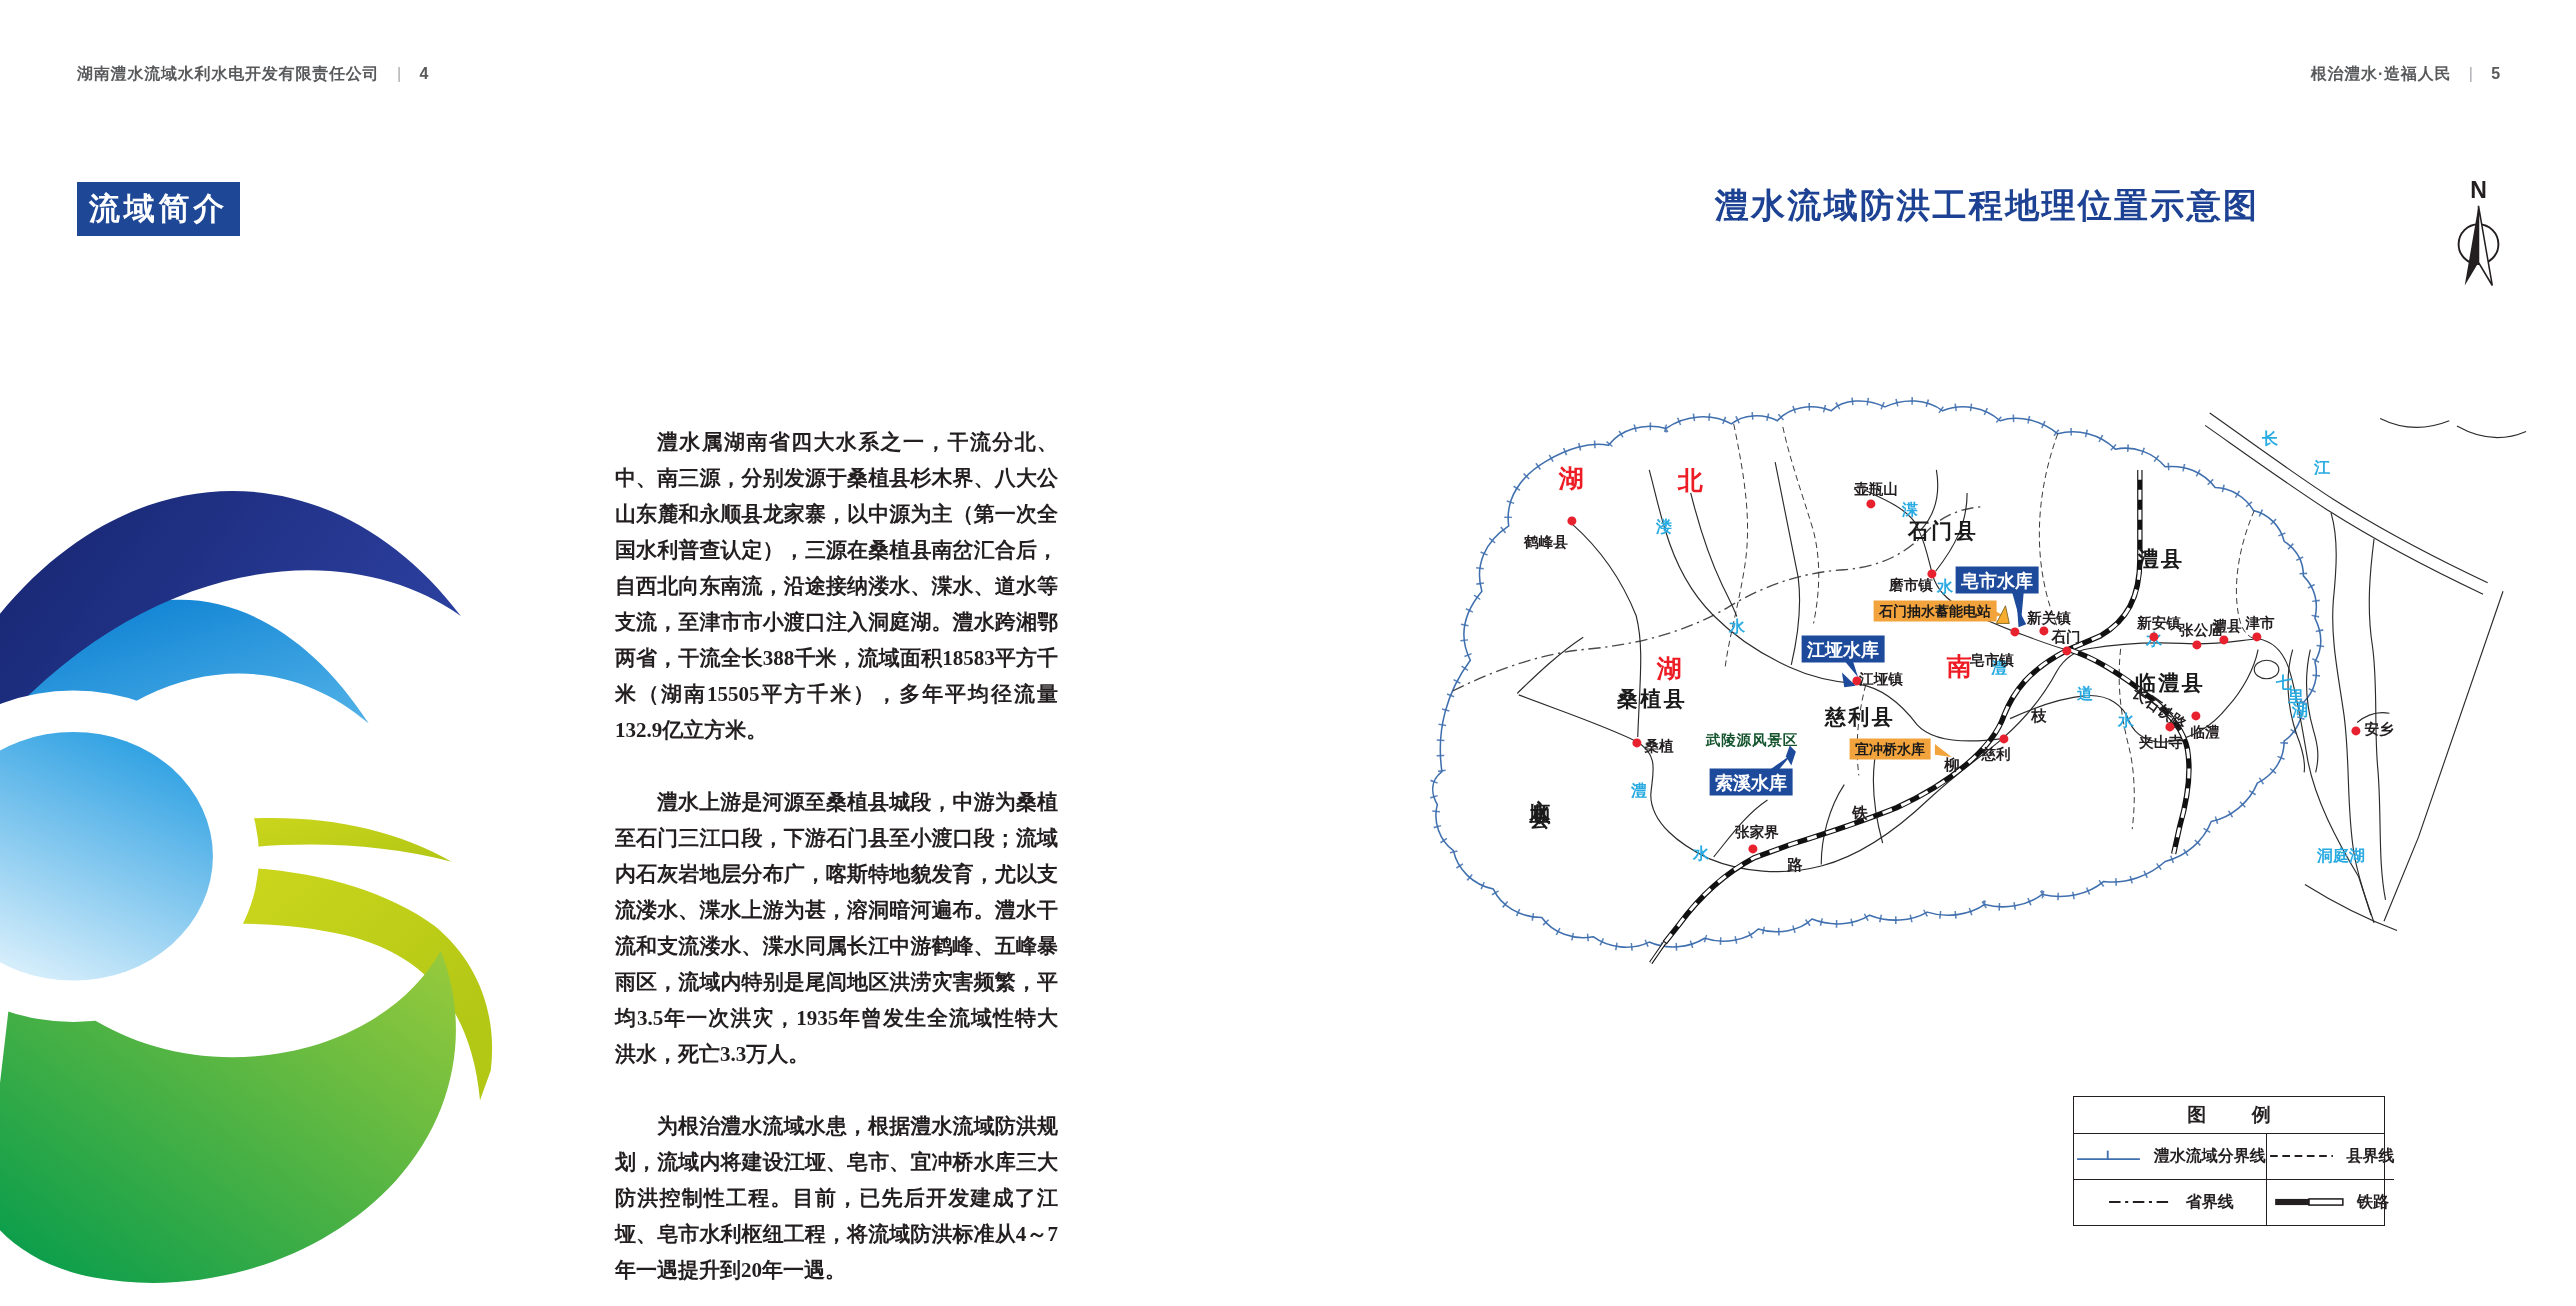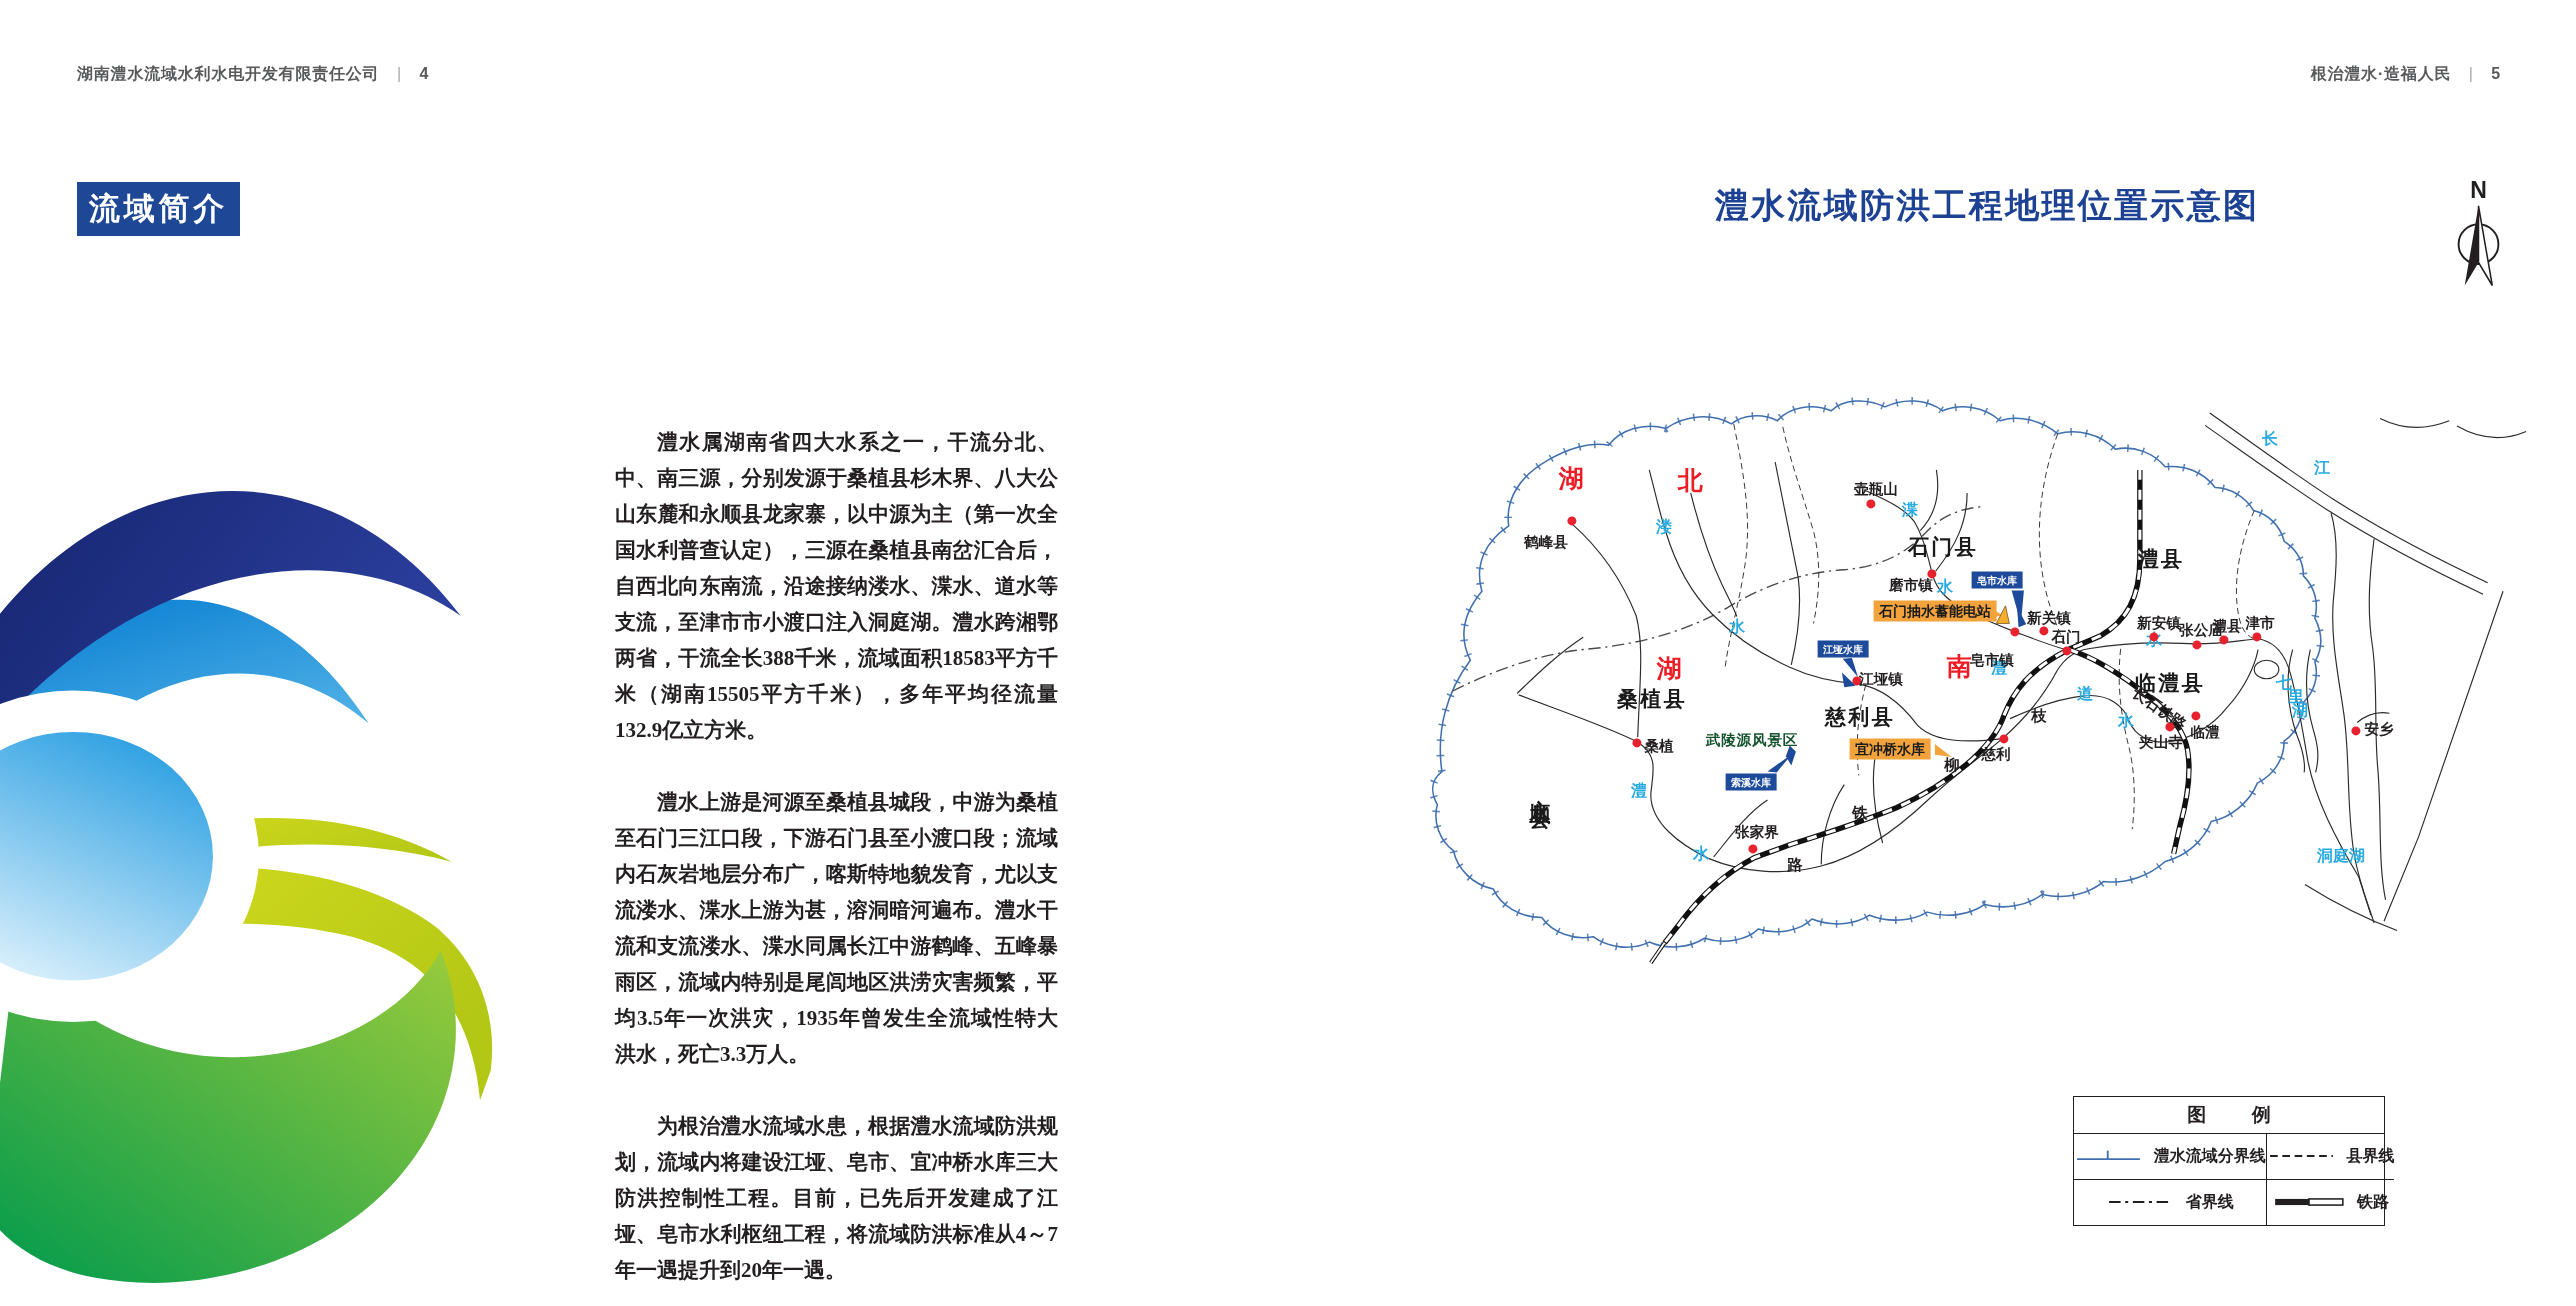--- a/index.html
+++ b/index.html
@@ -29,21 +29,21 @@
   .maptext{position:absolute;transform:translate(-50%,-50%);white-space:nowrap;font-weight:bold;}
   .maptext.province{color:#ed1c24;font-size:25px;letter-spacing:1.5px;}
   .maptext.county{color:#1a1a1a;font-size:21px;letter-spacing:2.3px;}
   .maptext.poi{color:#14532d;font-size:14.6px;letter-spacing:0.8px;}
   .maptext.river{color:#29abe2;font-size:16px;}
   .maptext.rail{color:#231f20;font-size:15.4px;}
   .maptext.vertical{writing-mode:vertical-lr;letter-spacing:4.6px;}
   .city-dot{position:absolute;width:9.2px;height:9.2px;border-radius:50%;background:#e8212e;transform:translate(-50%,-50%);}
   .city-label{position:absolute;transform:translate(-50%,-50%);font-size:14.6px;font-weight:bold;color:#231f20;white-space:nowrap;}
   .callout{position:absolute;transform:translate(-50%,-50%);padding:1.5px 5.4px;font-weight:bold;white-space:nowrap;}
-  .callout.blue{background:#1d4a9b;color:#ffffff;font-size:10px;}
+  .callout.blue{background:#1d4a9b;color:#ffffff;font-size:18px;}
   .callout.orange{background:#f2a33c;color:#1a1a1a;font-size:14px;}
   
   #legend{position:absolute;left:2073px;top:1096px;width:312px;height:130px;border:1.5px solid #231f20;
       box-sizing:border-box;background:#ffffff;}
   #legend-title{height:36px;border-bottom:1.5px solid #231f20;display:flex;align-items:center;justify-content:center;
       font-size:19px;font-weight:bold;letter-spacing:20px;text-indent:20px;}
   #legend-grid{display:grid;grid-template-columns:1fr 1fr;grid-template-rows:1fr 1fr;height:91px;}
   .legend-cell{display:flex;align-items:center;justify-content:center;gap:10.7px;border-right:1.5px solid #231f20;border-bottom:1.5px solid #231f20;}
   .legend-cell:nth-child(2n){border-right:none;}
   .legend-cell:nth-child(n+3){border-bottom:none;}
@@ -186,21 +186,21 @@
       <polygon points="2399,876 2417,893 2402,895" fill="#1d4a9b"></polygon>
       <polygon points="2331,971 2339,979 2333,997 2326,985" fill="#1d4a9b"></polygon>
     </g>
   </svg>
 
   <div id="map-label-layer">
       <div class="maptext province" style="left: 1572px; top: 478px;">湖</div>
       <div class="maptext province" style="left: 1691px; top: 480px;">北</div>
       <div class="maptext province" style="left: 1670px; top: 668px;">湖</div>
       <div class="maptext province" style="left: 1960px; top: 666px;">南</div>
-      <div class="maptext county" style="left: 1943px; top: 531px; margin-top: 16px;">石门县</div>
+      <div class="maptext county" style="left: 1943px; top: 531px;">石门县</div>
       <div class="maptext county" style="left: 2161px; top: 559px;">澧县</div>
       <div class="maptext county" style="left: 2170px; top: 683px;">临澧县</div>
       <div class="maptext county" style="left: 1652px; top: 699px;">桑植县</div>
       <div class="maptext county" style="left: 1860px; top: 717px;">慈利县</div>
       <div class="maptext county vertical" style="left: 1540px; top: 789px;">永顺县</div>
       <div class="maptext poi" style="left: 1752px; top: 740px;">武陵源风景区</div>
       <div class="maptext river" style="left: 1664px; top: 527px;">溇</div>
       <div class="maptext river" style="left: 1737px; top: 627px;">水</div>
       <div class="maptext river" style="left: 1910px; top: 510px;">渫</div>
       <div class="maptext river" style="left: 1945px; top: 587px;">水</div>

